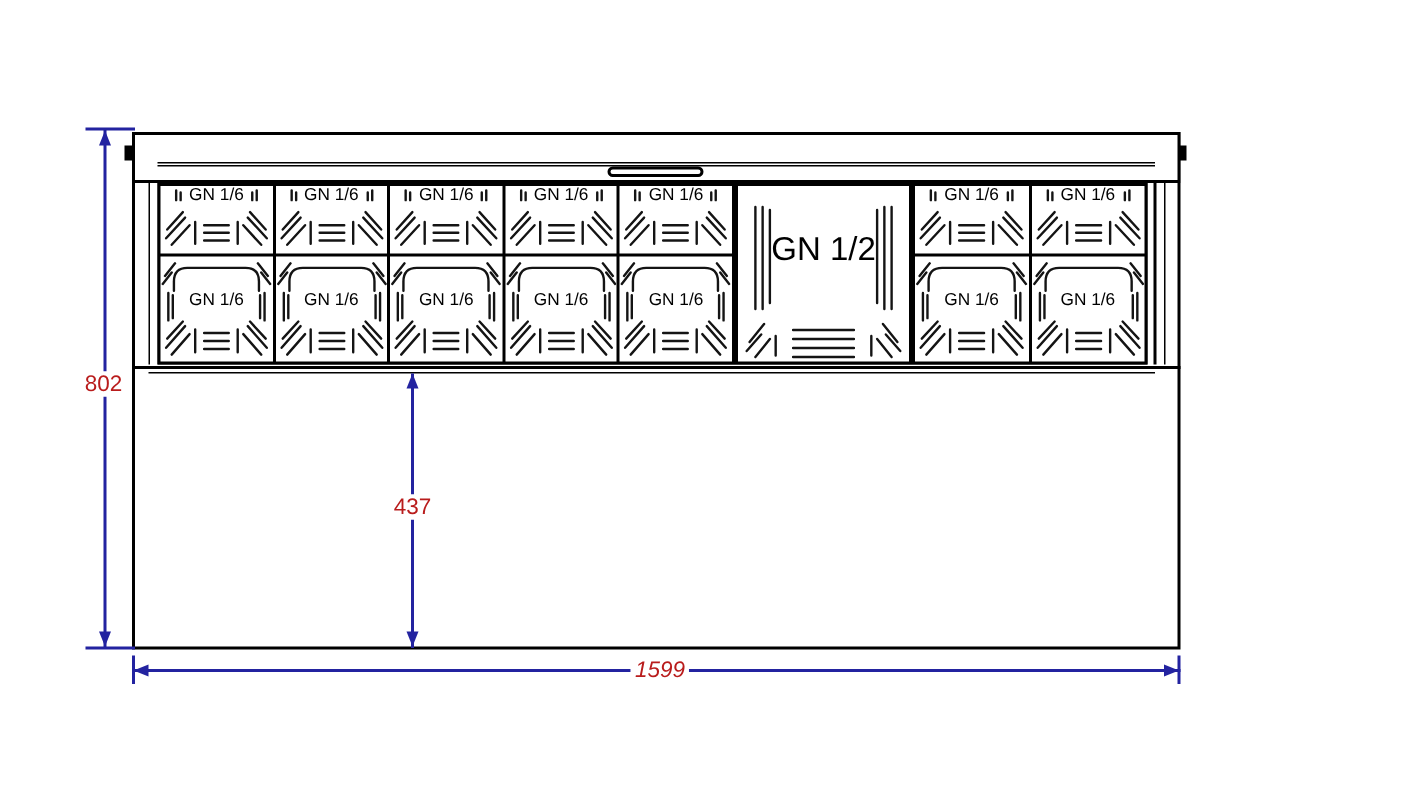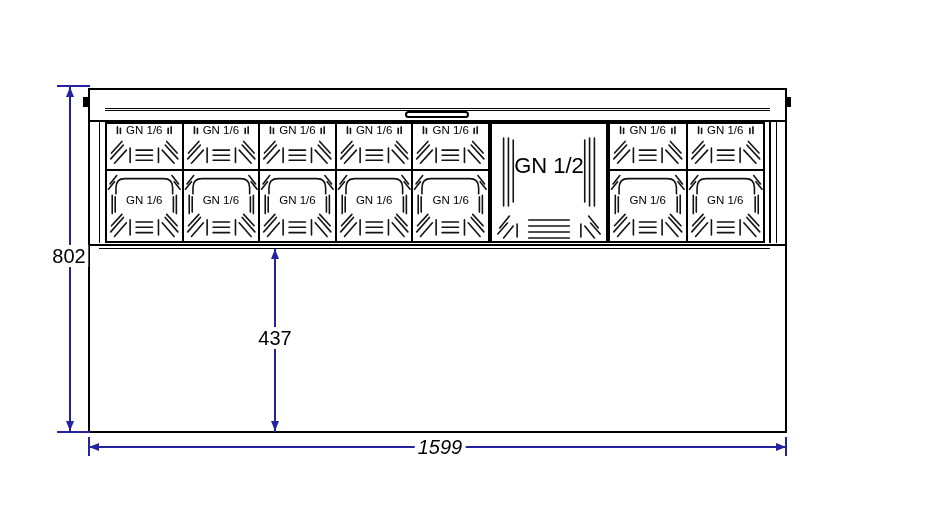--- a/index.html
+++ b/index.html
@@ -55,21 +55,21 @@
   .pbot .pan-label{top:23px;}
   .gn12 .pan-label{font-size:22px;top:30px;text-align:right;}
 
   
   .dim{position:absolute;background:#2323a0;}
   .dim-v{width:1.6px;}
   .dim-h{height:1.6px;}
   .ext{position:absolute;background:#2323a0;}
   .dim-label{
     position:absolute;transform:translate(-50%,-50%);
-    color:#000000;background:#fff;font-size:20px;line-height:1;
+    color:#b91c1c;background:#fff;font-size:15px;line-height:1;
     padding:1px 3px;white-space:nowrap;
   }
   .arr{position:absolute;width:0;height:0;}
   .arr-up   {border-left:4px solid transparent;border-right:4px solid transparent;border-bottom:10px solid #2323a0;}
   .arr-down {border-left:4px solid transparent;border-right:4px solid transparent;border-top:10px solid #2323a0;}
   .arr-left {border-top:4px solid transparent;border-bottom:4px solid transparent;border-right:10px solid #2323a0;}
   .arr-right{border-top:4px solid transparent;border-bottom:4px solid transparent;border-left:10px solid #2323a0;}
 </style>
 </head>
 <body>

